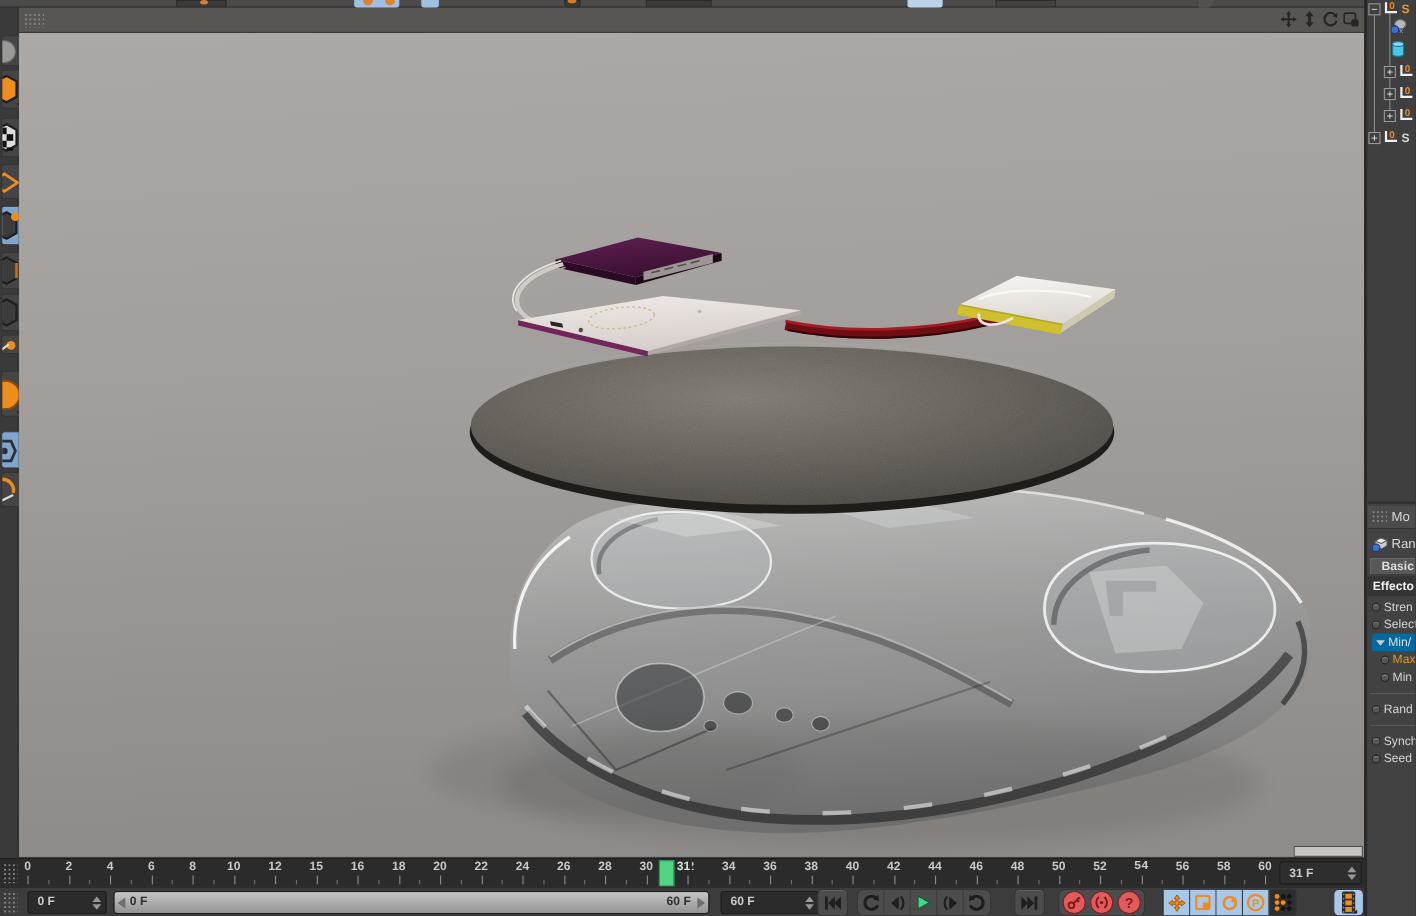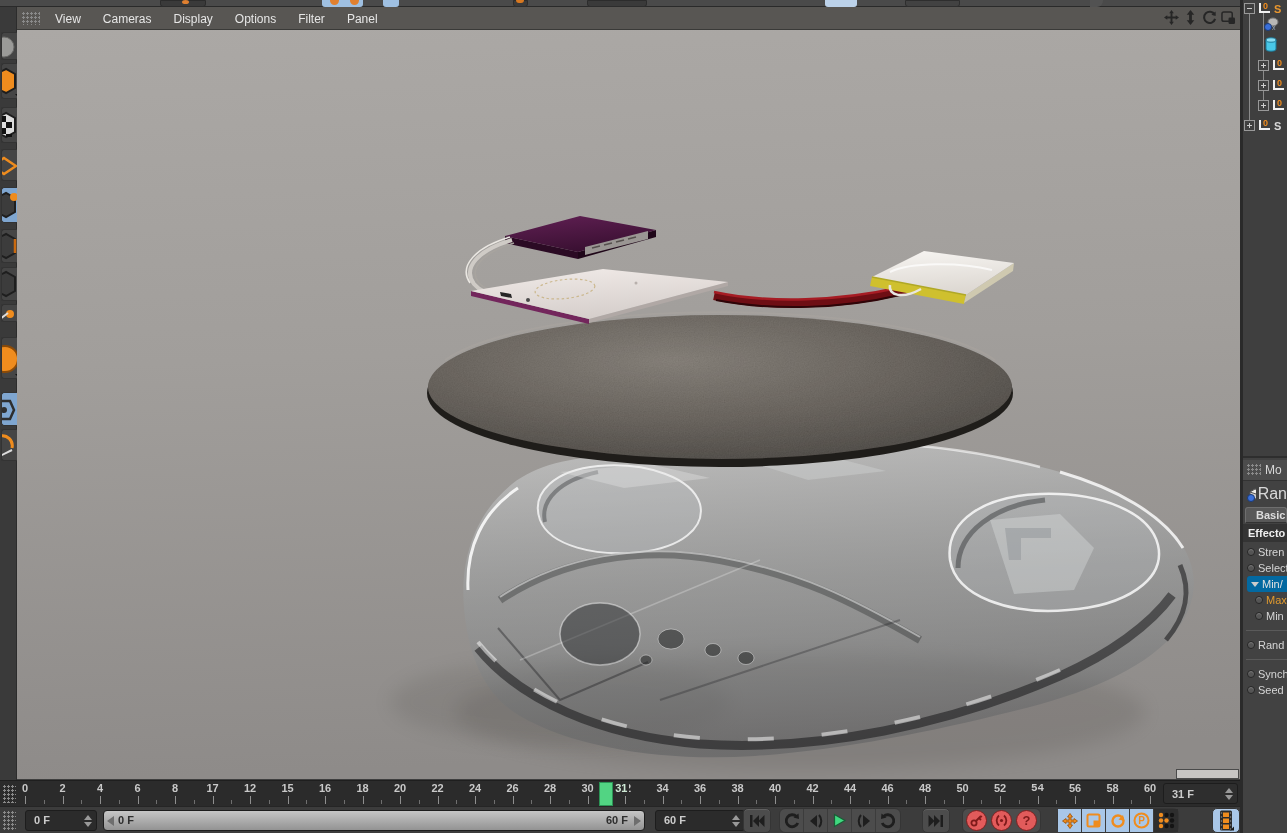--- a/index.html
+++ b/index.html
@@ -194,28 +194,20 @@
     <div class="ltb" style="top:422px;height:32px;">
       <svg width="16" height="32">
           <path d="M-2 6 a10 10 0 0 1 12 12" fill="none" stroke="#ef8c1e" stroke-width="3"></path>
           <path d="M-2 26 l12 -6" stroke="#ddd" stroke-width="2"></path>
         </svg>
     </div>
   </div>
 
   <div id="menu-bar" class="abs">
     <div id="menu-grip" class="grip"></div>
-    <div id="menu-items">
-        <span class="menu-item">View</span>
-        <span class="menu-item">Cameras</span>
-        <span class="menu-item">Display</span>
-        <span class="menu-item">Options</span>
-        <span class="menu-item">Filter</span>
-        <span class="menu-item">Panel</span>
-      </div>
     <div id="vp-nav">
       <span class="nbtn">
         <svg width="15" height="15" viewBox="0 0 16 16" fill="#262626">
             <path d="M8 0 L10.5 3.5 H9 V7 H12.5 V5.5 L16 8 L12.5 10.5 V9 H9 V12.5 H10.5 L8 16 L5.5 12.5 H7 V9 H3.5 V10.5 L0 8 L3.5 5.5 V7 H7 V3.5 H5.5 Z"></path>
           </svg>
       </span>
       <span class="nbtn">
         <svg width="13" height="15" viewBox="0 0 12 16" fill="#262626">
             <path d="M6 0 L10 5 H7.5 V11 H10 L6 16 L2 11 H4.5 V5 H2 Z"></path>
           </svg>
@@ -431,21 +423,21 @@
       <div class="am-header">
         <span class="grip" style="width:14px;height:12px;margin-left:4px;"></span>
         <span style="margin-left:4px;font-size:12px;">Mo</span>
       </div>
       <div class="am-obj">
         <svg width="18" height="16" style="margin-left:3px;">
           <path d="M4 6 L9 3 L15 5 L15 10 L10 13 L4 11 Z" fill="#cfcbc6" stroke="#555"></path>
           <path d="M4 6 L9 3 L15 5 L10 8 Z" fill="#efece8" stroke="#555"></path>
           <circle cx="5" cy="12" r="3.5" fill="#3a6fd8" stroke="#1a3a78"></circle>
         </svg>
-        <span style="margin-left:2px;font-size:16px;">Ran</span>
+        <span style="margin-left:2px;font-size:12px;">Ran</span>
       </div>
       <div class="am-tab">Basic</div>
       <div class="am-section">Effecto</div>
       <div class="am-rows">
           <div class="am-row" style="padding-left: 4px;">
             <div class="dot"></div>
             <div class="lbl">Stren</div>
           </div>
           <div class="am-row" style="padding-left: 4px;">
             <div class="dot"></div>
@@ -493,21 +485,21 @@
         <div class="tick" style="left: 100px;"></div>
         <div class="rlabel" style="left: 100px;">4</div>
         <div class="tick minor" style="left: 118.75px;"></div>
         <div class="tick" style="left: 137.5px;"></div>
         <div class="rlabel" style="left: 137.5px;">6</div>
         <div class="tick minor" style="left: 156.25px;"></div>
         <div class="tick" style="left: 175px;"></div>
         <div class="rlabel" style="left: 175px;">8</div>
         <div class="tick minor" style="left: 193.75px;"></div>
         <div class="tick" style="left: 212.5px;"></div>
-        <div class="rlabel" style="left: 212.5px;">17</div>
+        <div class="rlabel" style="left: 212.5px;">10</div>
         <div class="tick minor" style="left: 231.25px;"></div>
         <div class="tick" style="left: 250px;"></div>
         <div class="rlabel" style="left: 250px;">12</div>
         <div class="tick minor" style="left: 268.75px;"></div>
         <div class="tick" style="left: 287.5px;"></div>
         <div class="rlabel" style="left: 287.5px;">15</div>
         <div class="tick minor" style="left: 306.25px;"></div>
         <div class="tick" style="left: 325px;"></div>
         <div class="rlabel" style="left: 325px;">16</div>
         <div class="tick minor" style="left: 343.75px;"></div>

